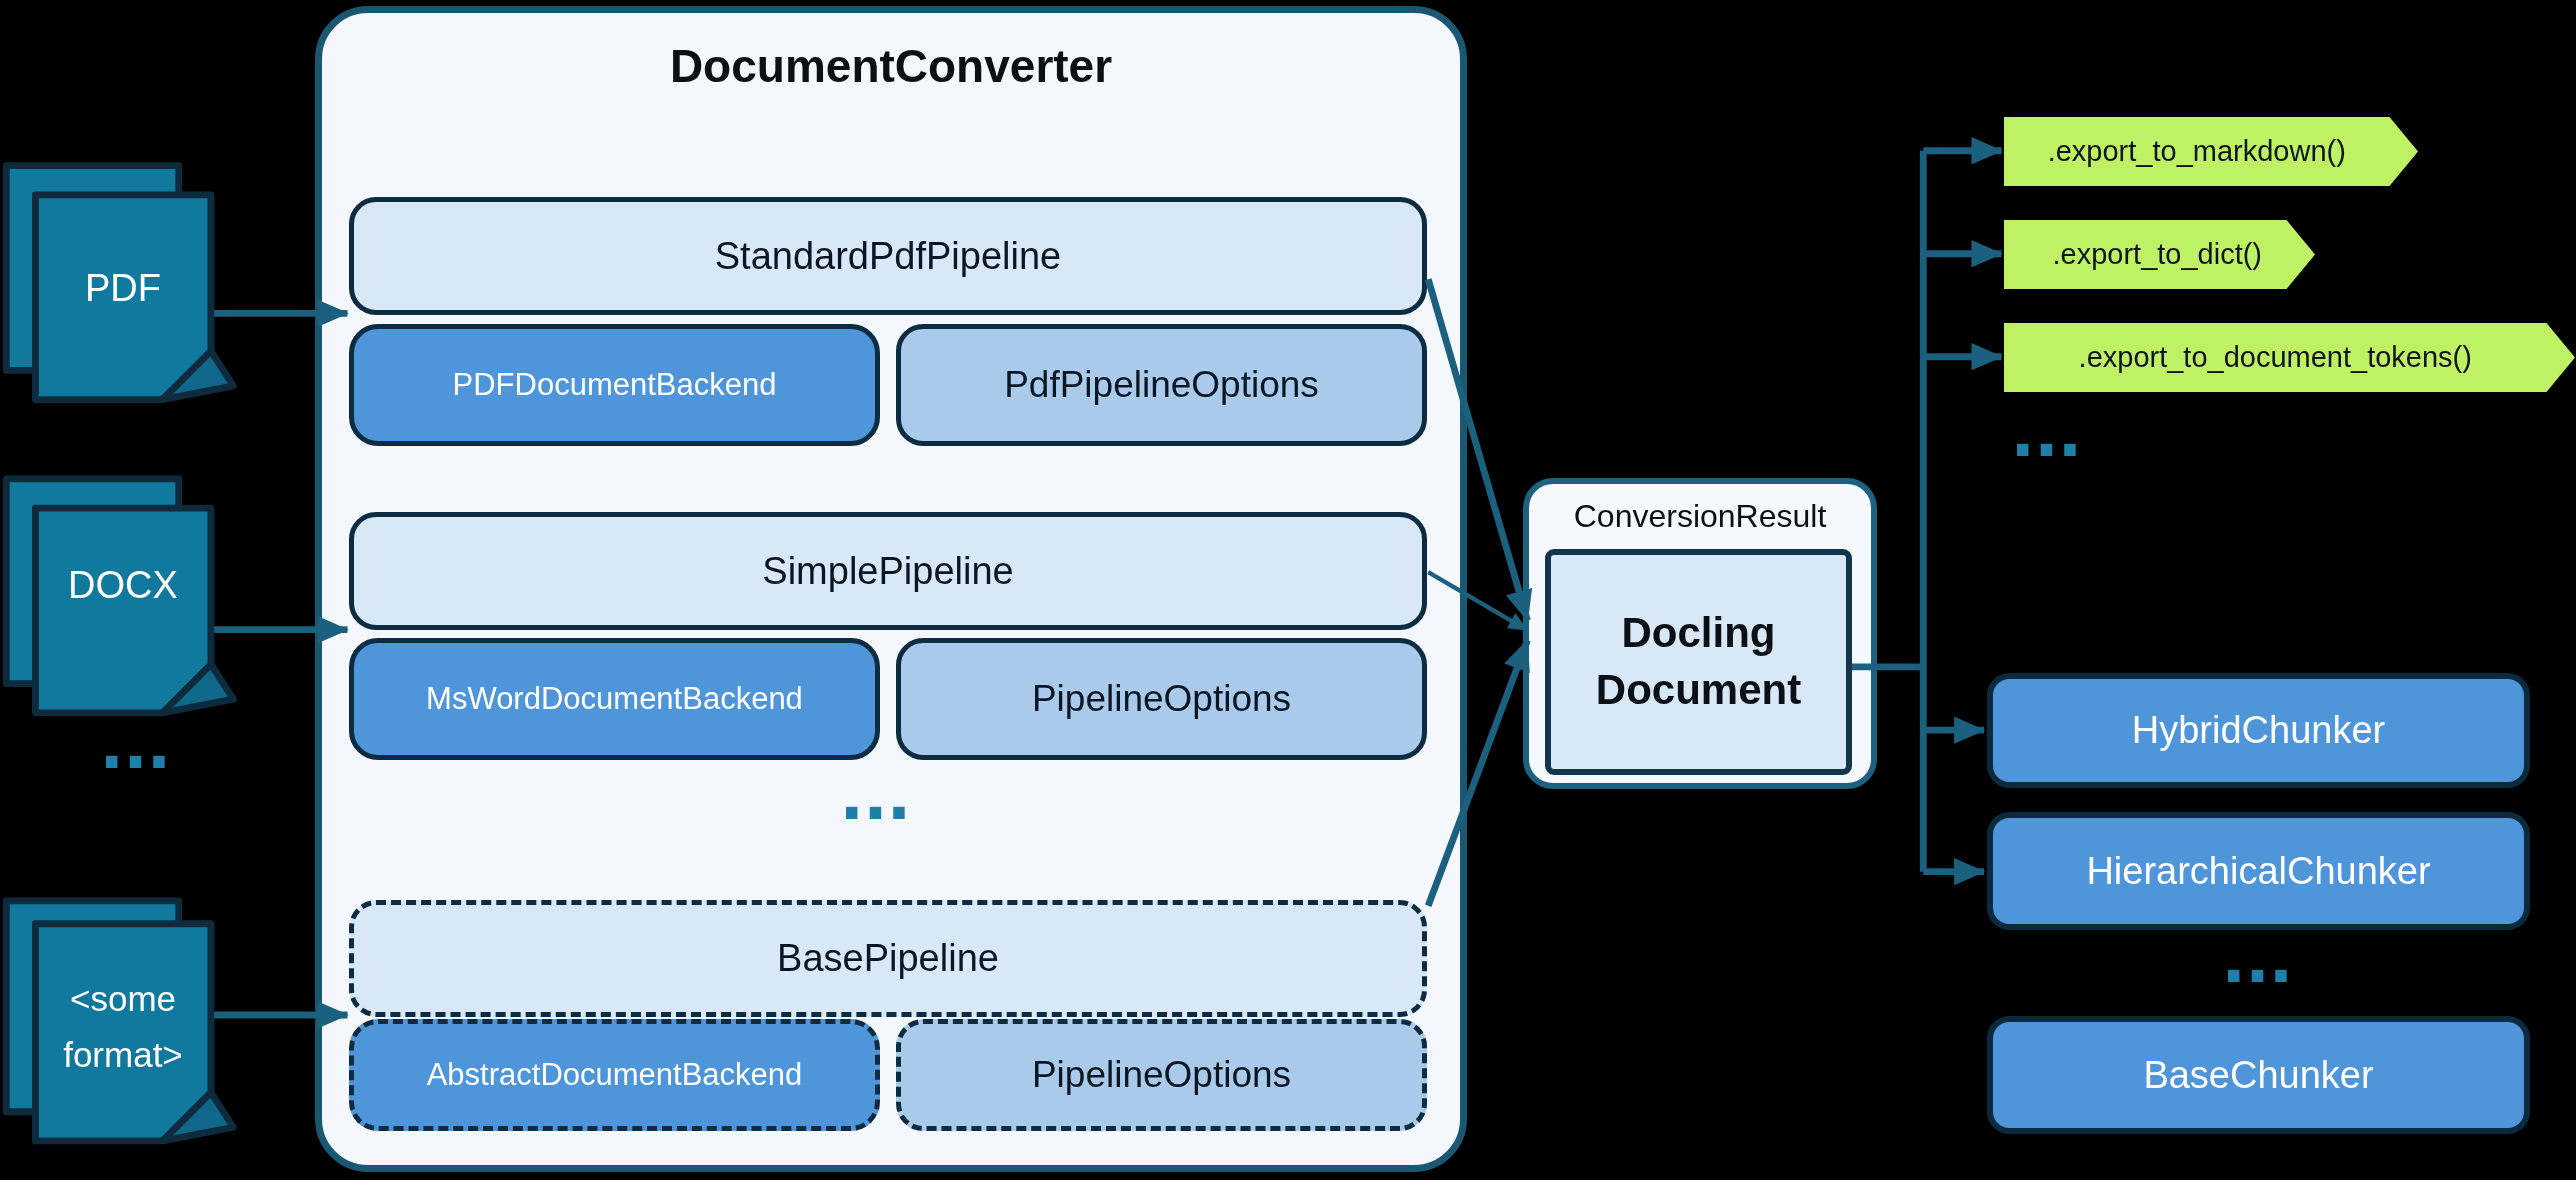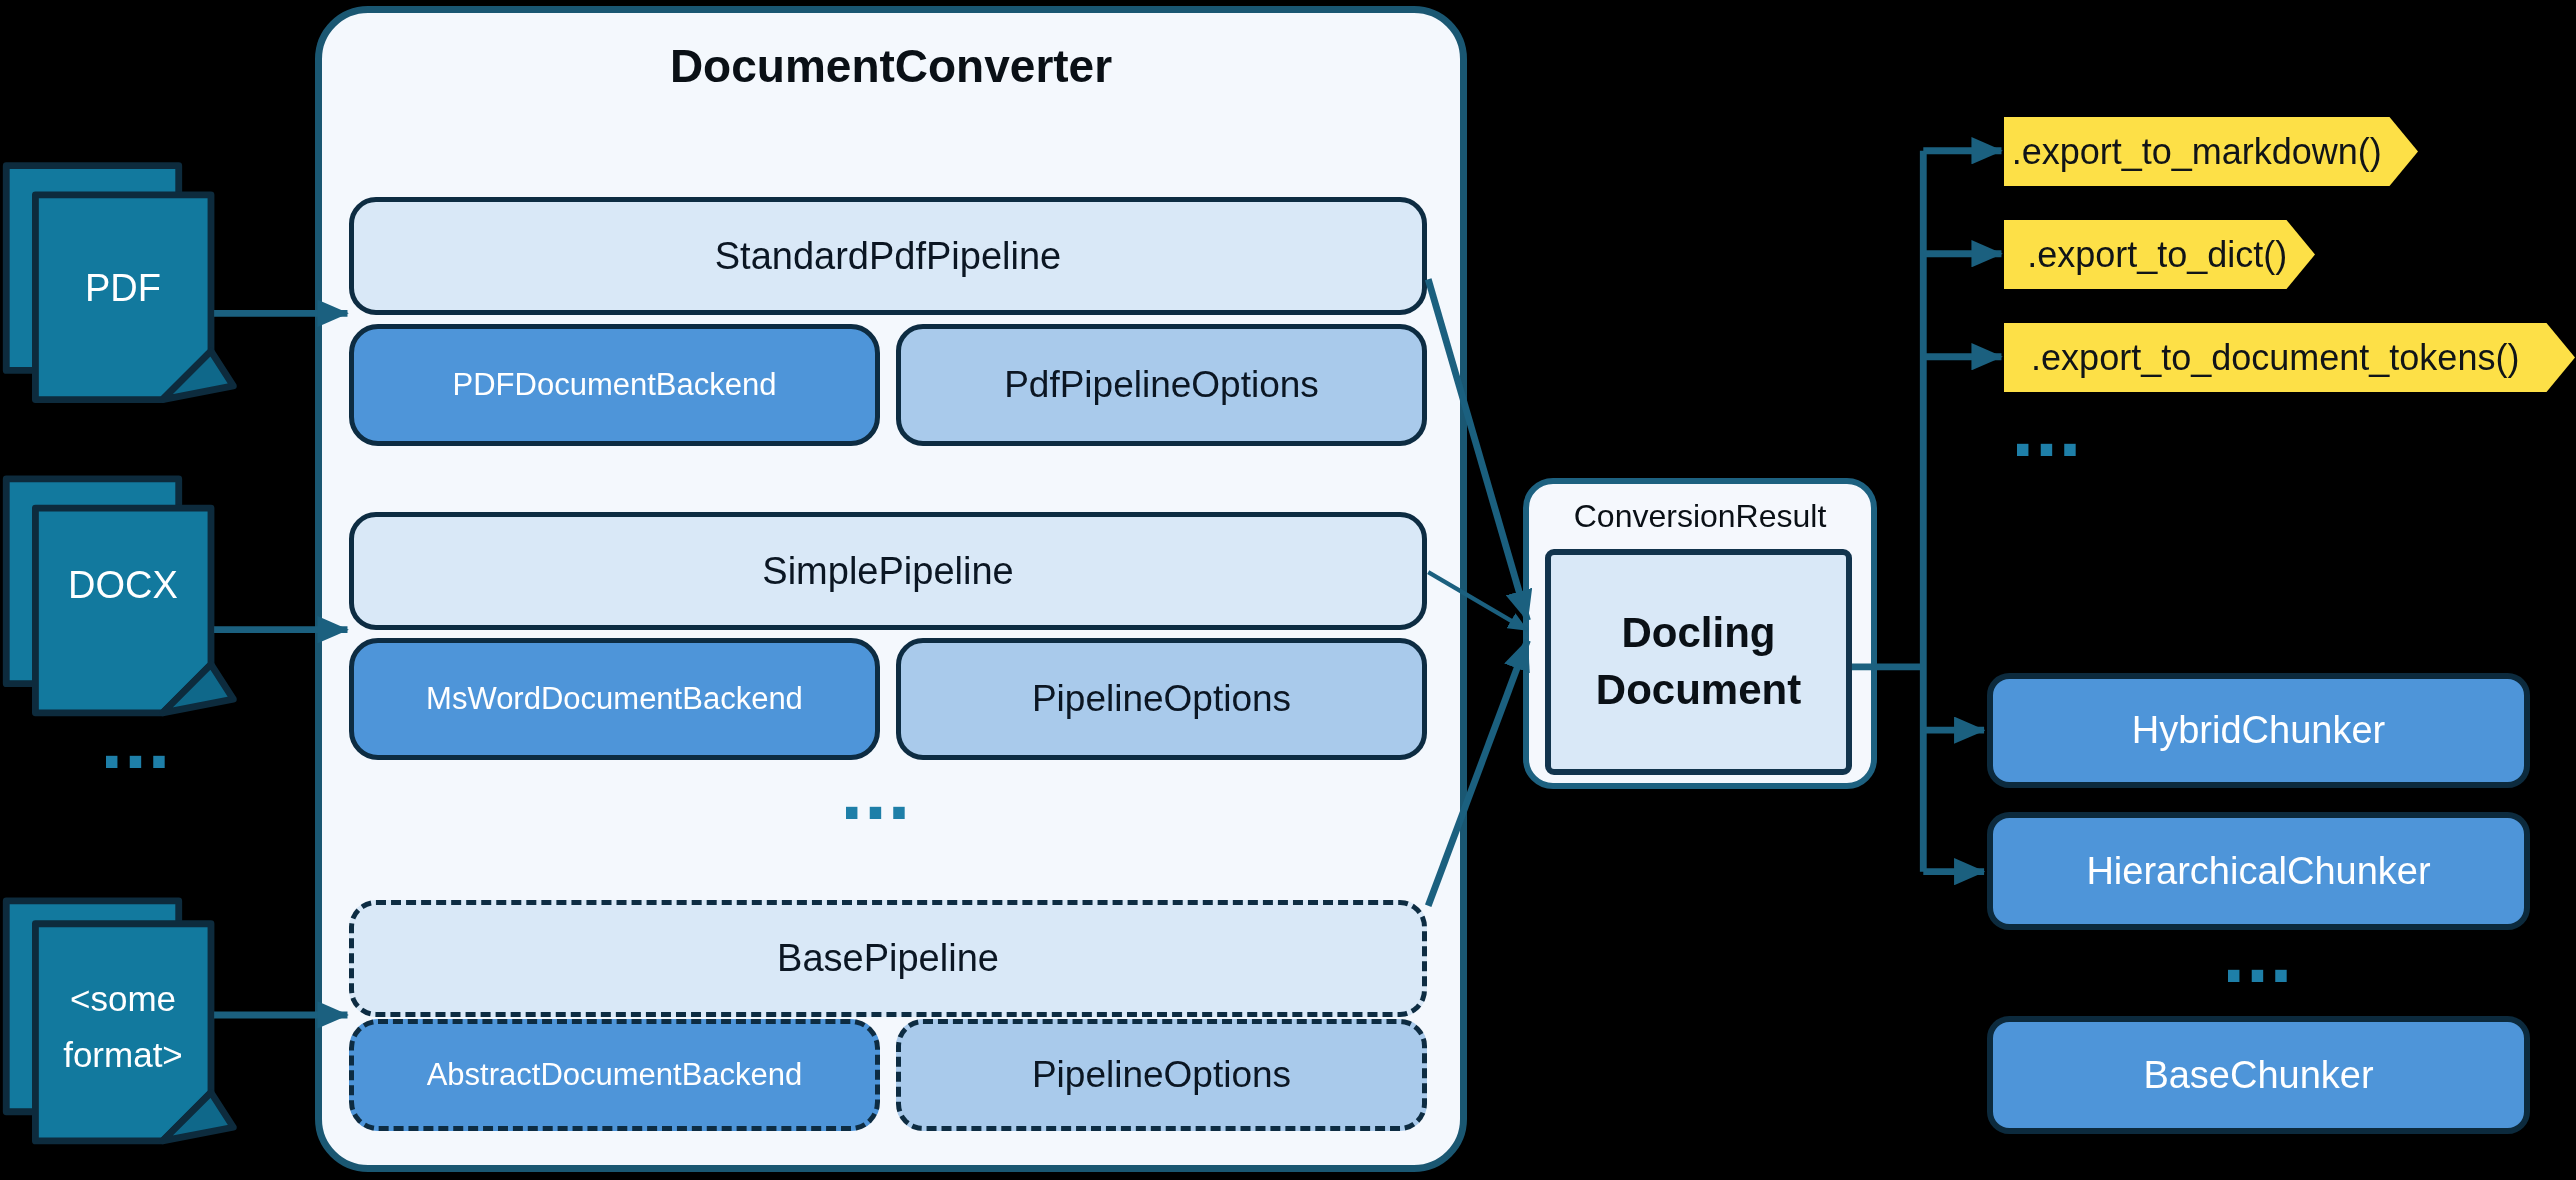--- a/index.html
+++ b/index.html
@@ -17,21 +17,21 @@
   .options{background:#A9CAEB;border:5px solid #0D2C42;border-radius:27px;font-size:37px;color:#0B1623;}
   .dashed{border-style:dashed;}
   
   .cr-outer{left:1523px;top:478px;width:354px;height:311px;background:#F5F8FD;
             border:6.2px solid #1D6180;border-radius:30px;}
   .cr-label{left:1523px;top:495px;width:354px;height:43px;font-size:32px;color:#0A1016;}
   .cr-inner{left:1545px;top:549px;width:307px;height:226px;background:#D9E8F7;
             border:6.2px solid #12344D;border-radius:9px;flex-direction:column;
             font-size:42px;font-weight:bold;color:#0A1016;line-height:1.35;}
   
-  .tag{background:#fde047;color:#101418;font-size:36px;display:flex;align-items:center;
+  .tag{background:#bef264;color:#101418;font-size:29px;display:flex;align-items:center;
        justify-content:center;padding-right:28.5px;
        clip-path:polygon(0 0,calc(100% - 28.5px) 0,100% 50%,calc(100% - 28.5px) 100%,0 100%);}
   
   .chunker{background:#4E95D9;border:6.2px solid #0C2A3D;border-radius:22.3px;font-size:38px;color:#ffffff;}
   
   .doclabel{color:#ffffff;font-size:38px;}
   .doclabel-small{color:#ffffff;font-size:35px;line-height:1.6;flex-direction:column;}
   
   .dots{width:186px;height:81px;line-height:81px;text-align:center;color:#1E7FA8;
         font-weight:bold;font-size:81px;letter-spacing:1.2px;}

